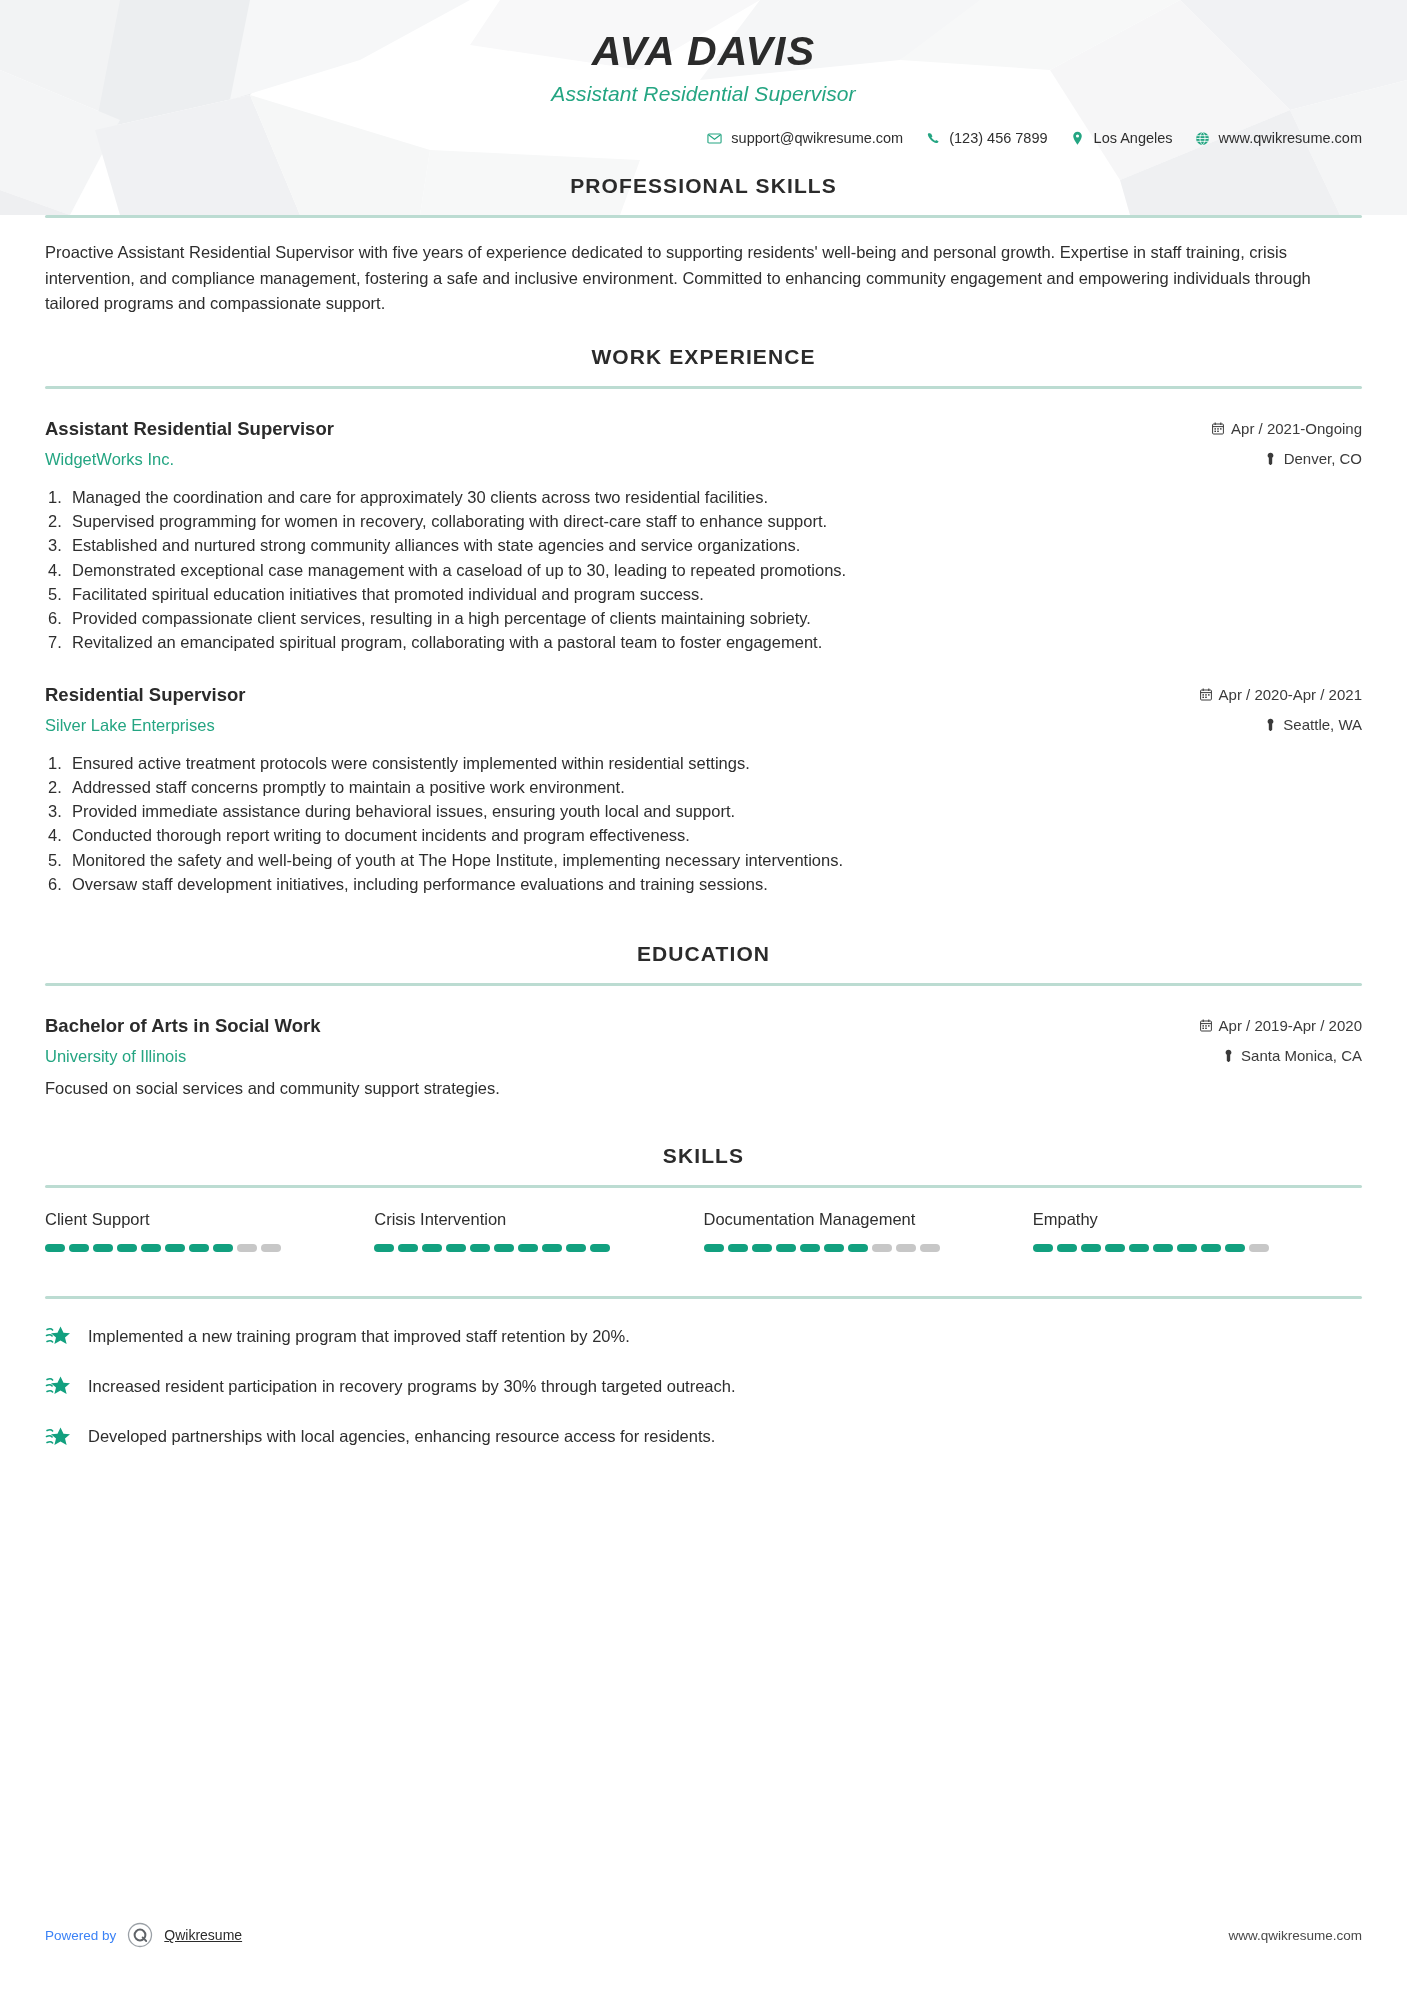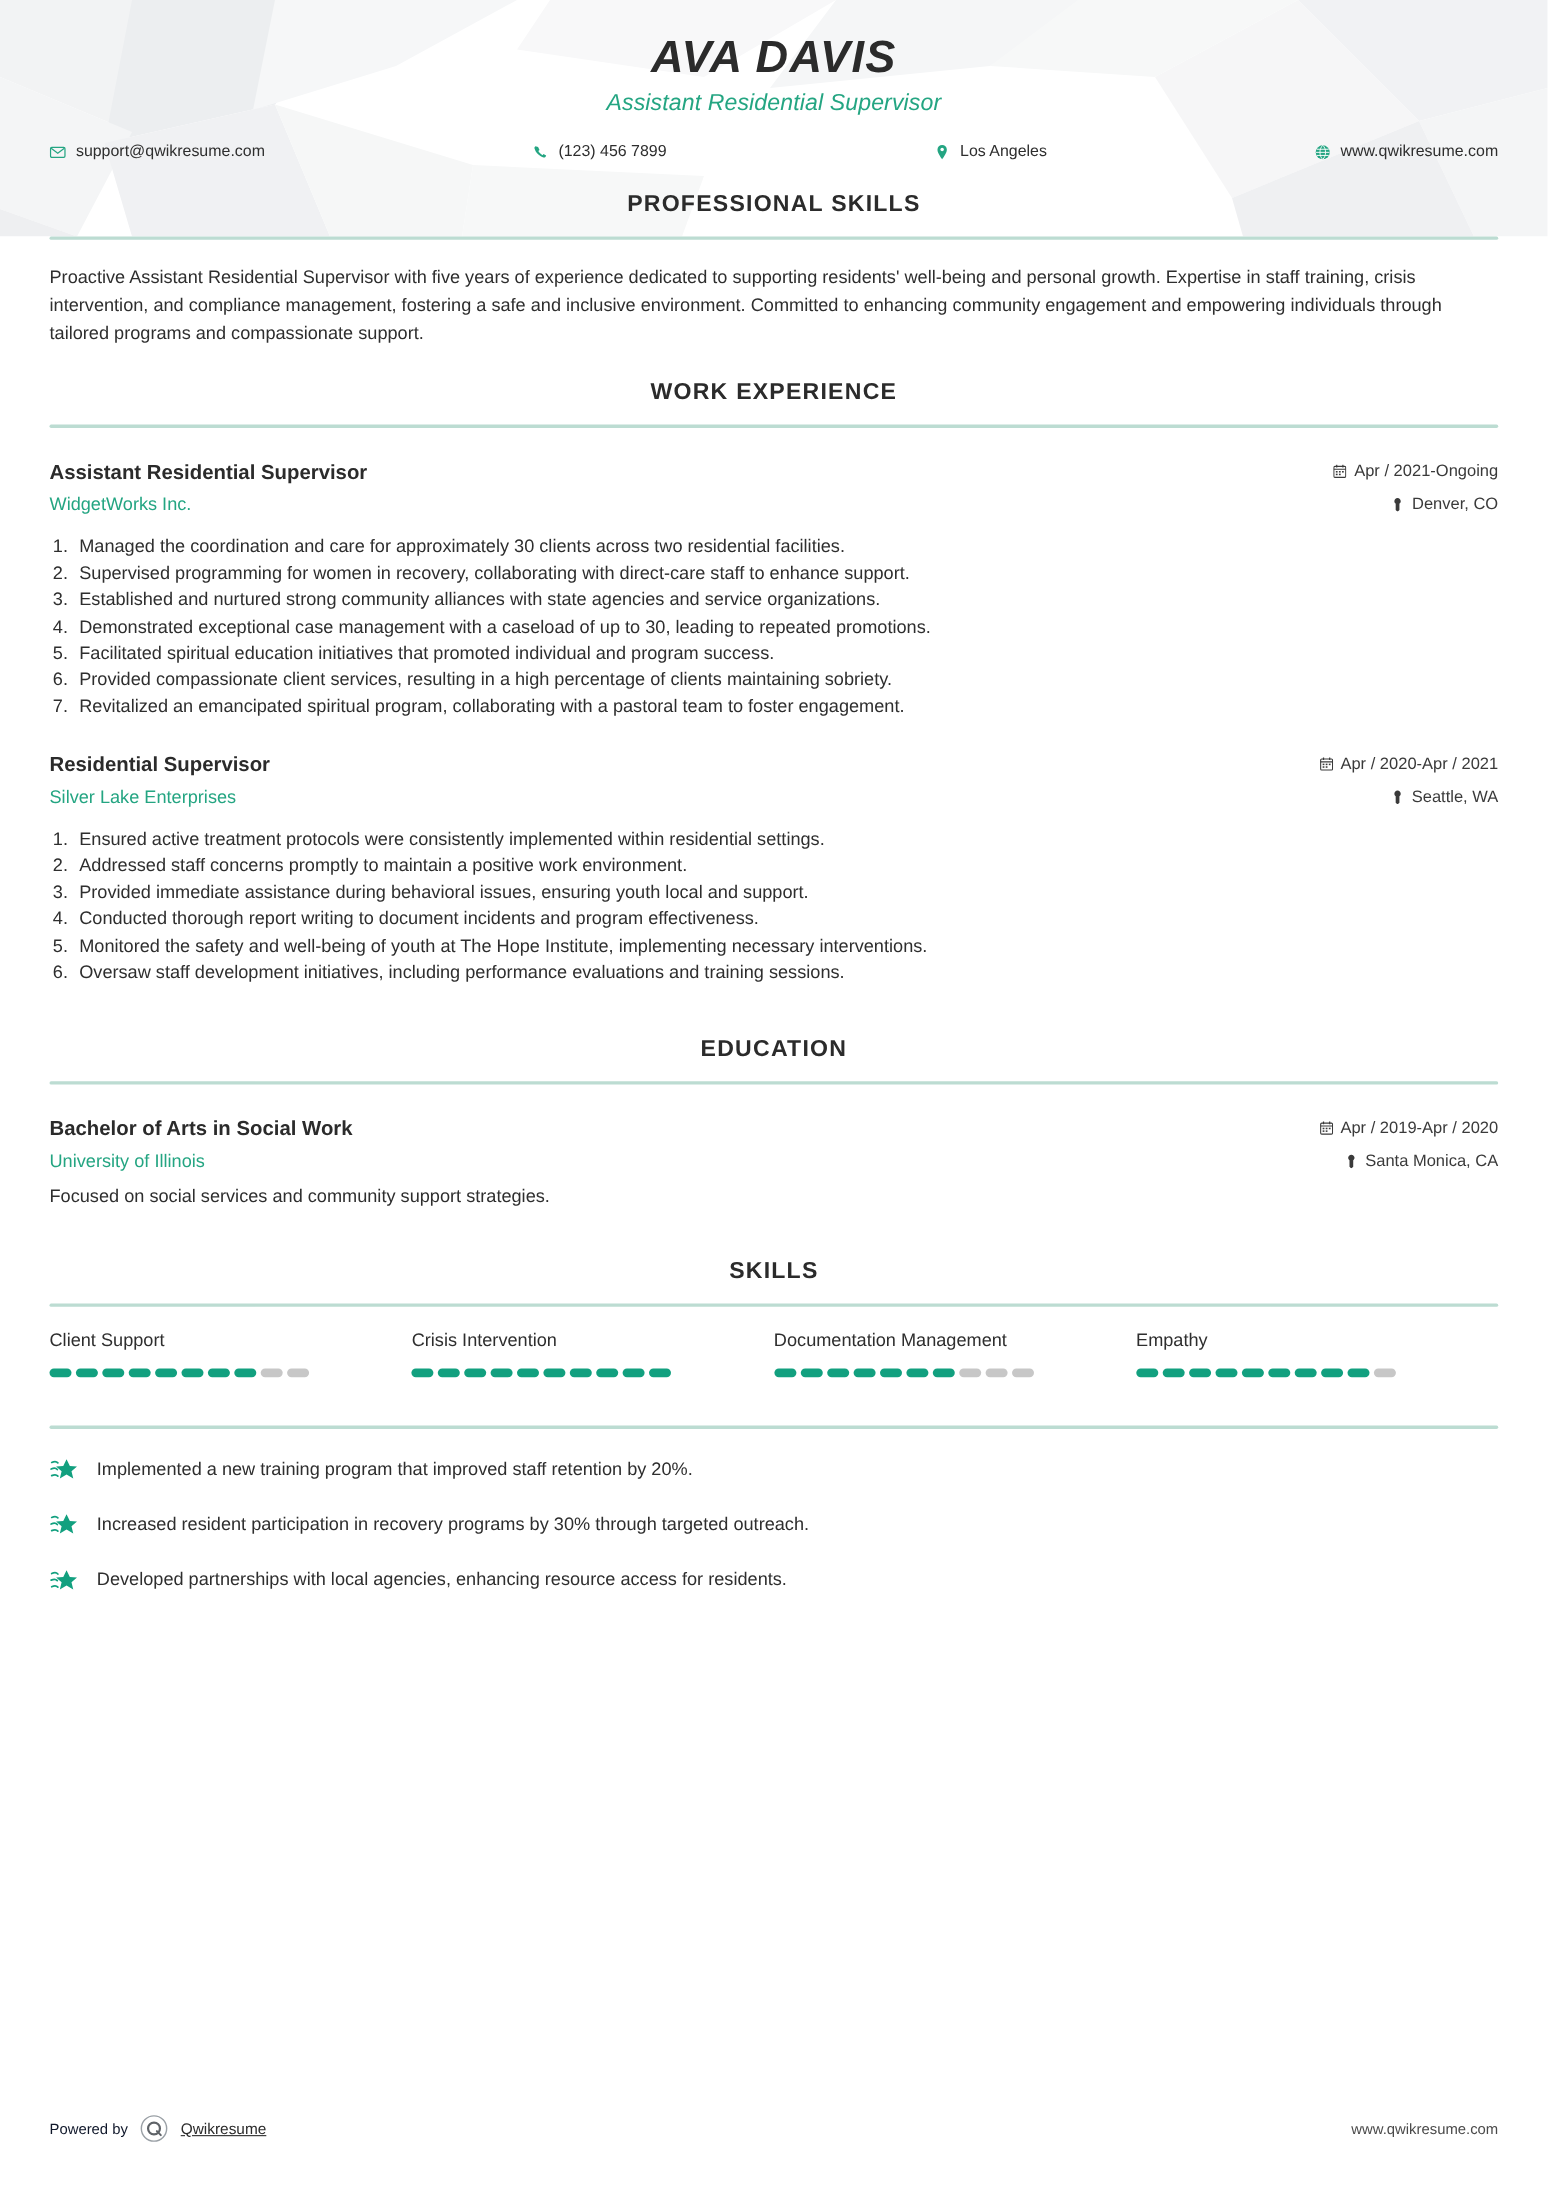--- a/index.html
+++ b/index.html
@@ -50,21 +50,21 @@
     font-size: 21px;
     color: #24a582;
     margin-top: 7px;
     font-weight: normal;
     letter-spacing: 0.1px;
   }
 
   
   .contact-row {
     display: flex;
-    justify-content: space-between;
+    justify-content: flex-end;
     align-items: center;
     gap: 8px;
     margin-top: 24px;
     font-size: 14.5px;
     color: #2e2e2e;
   }
   .contact-item { display: flex; align-items: center; gap: 9px; margin-right: 14px; }
   .contact-item:last-child { margin-right: 0; }
   .contact-item .ci-text { white-space: nowrap; }
   .c-icon { display: inline-flex; width: 15px; height: 15px; align-items: center; justify-content: center; }
@@ -182,21 +182,21 @@
     right: 45px;
     bottom: 42px;
     display: flex;
     justify-content: space-between;
     align-items: center;
     font-size: 13.5px;
     color: #4a4a4a;
     z-index: 3;
   }
   .powered { display: flex; align-items: center; gap: 11px; }
-  .powered-label { color: #0f172a; }
+  .powered-label { color: #3b82f6; }
   .qlogo { width: 26px; height: 26px; }
   .qlogo svg { display: block; }
   .qbrand { text-decoration: underline; color: #2b2b2b; font-size: 14px; }
   .footer-url { color: #4a4a4a; }
 </style>
 </head>
 <body>
 
 <div class="page">
 

